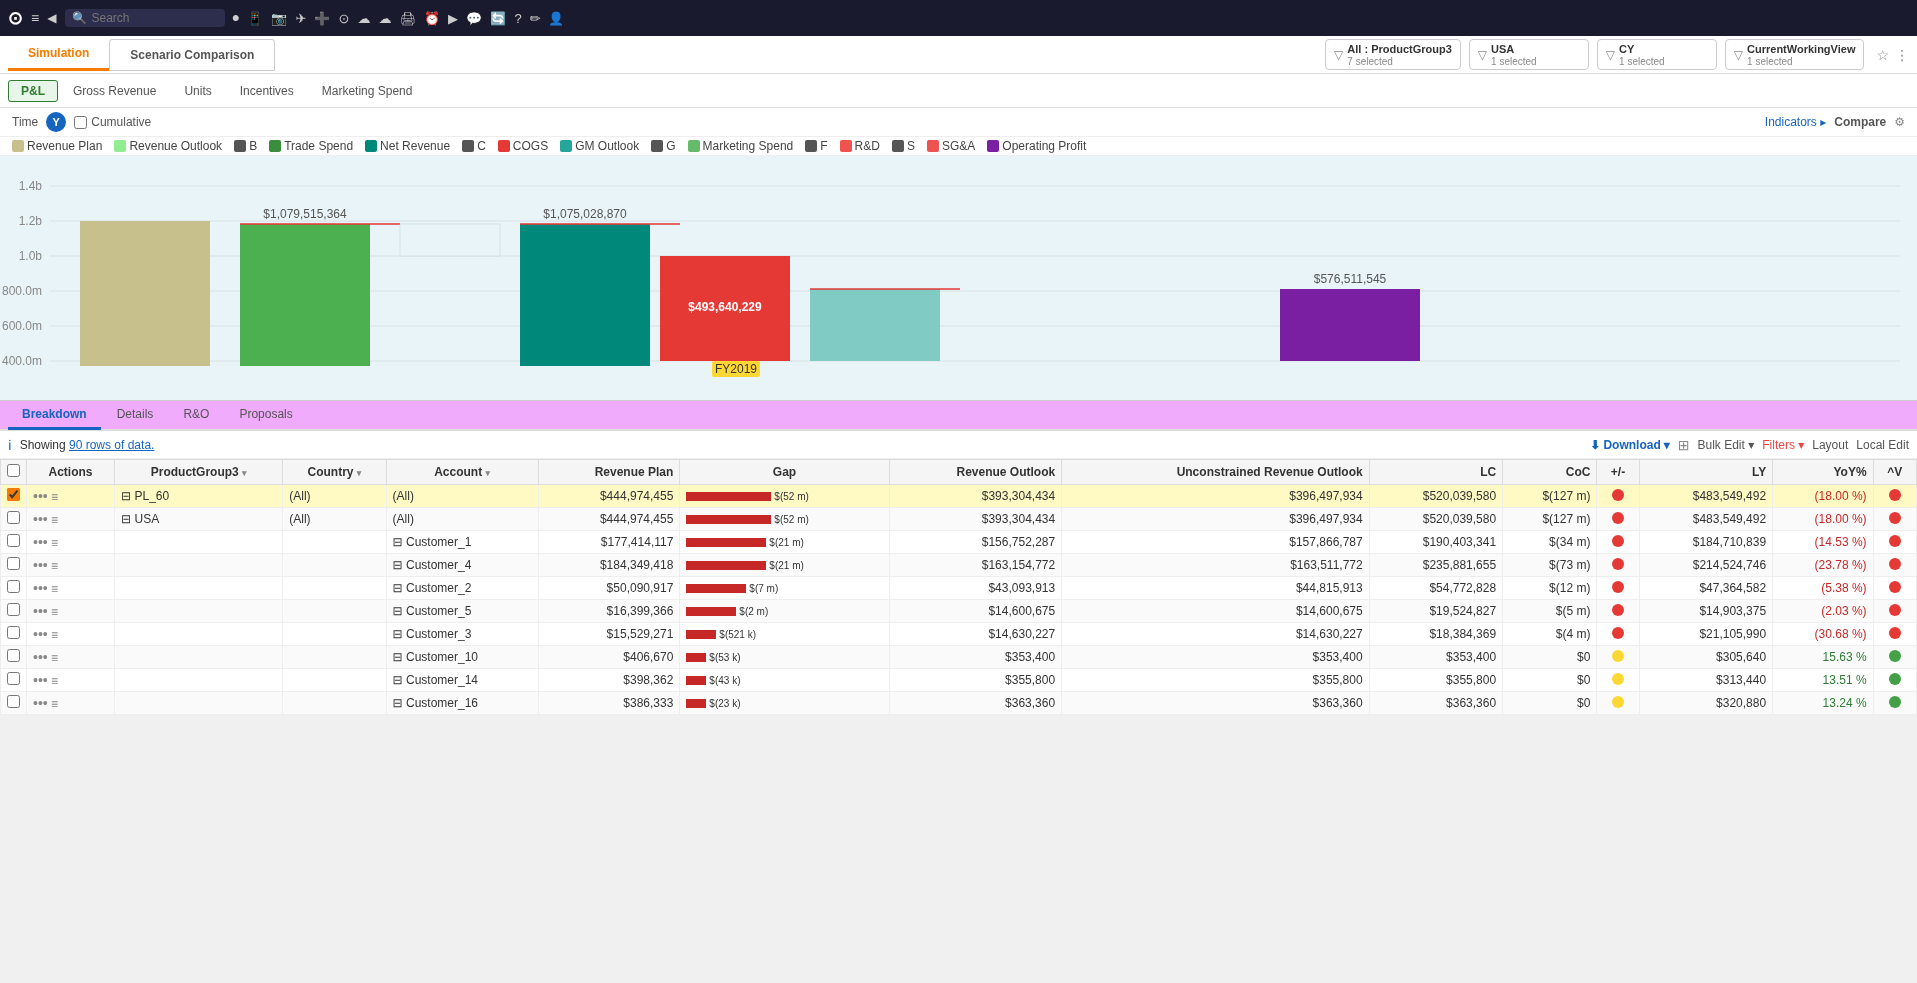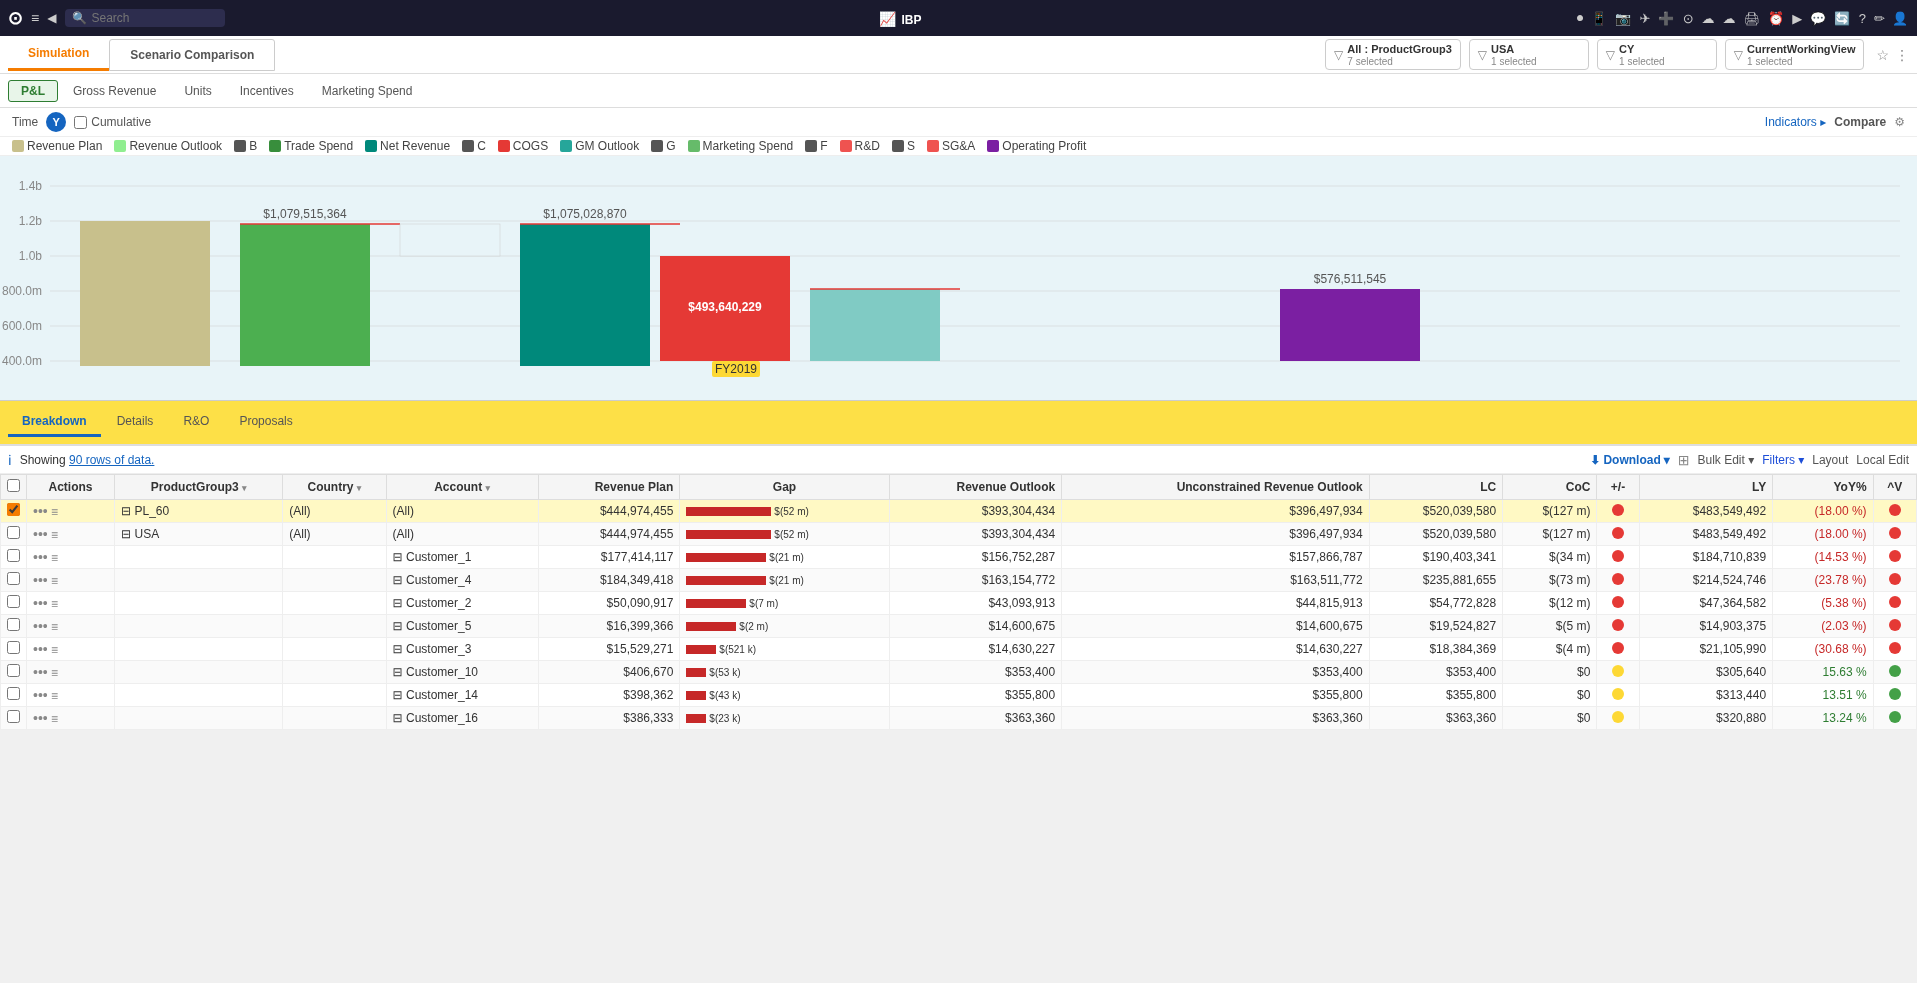--- a/index.html
+++ b/index.html
@@ -75,22 +75,22 @@
     .legend-box { width: 12px; height: 12px; border-radius: 2px; }
 
     
     .chart-container {
       background: #e8f4f8; position: relative; height: 245px; overflow: hidden;
       border-bottom: 1px solid #ccc;
     }
 
     
     .bottom-tabs {
-      display: flex; align-items: center; background: #fde047; border-bottom: 2px solid #ddd;
-      padding: 0 8px; height: 45px; gap: 2px;
+      display: flex; align-items: center; background: #f0abfc; border-bottom: 2px solid #ddd;
+      padding: 0 8px; height: 30px; gap: 2px;
     }
     .bottom-tab {
       padding: 6px 14px; border: none; background: transparent; cursor: pointer;
       font-size: 12px; color: #555; border-bottom: 3px solid transparent;
     }
     .bottom-tab.active { color: #1565c0; border-bottom: 3px solid #1565c0; font-weight: bold; }
 
     
     .data-area { background: #fff; overflow: hidden; }
     .data-info-bar {
@@ -100,21 +100,21 @@
     .info-icon { color: #1565c0; font-size: 14px; }
     .info-text { font-size: 12px; color: #333; }
     .info-link { color: #1565c0; cursor: pointer; text-decoration: underline; }
     .data-actions { margin-left: auto; display: flex; gap: 8px; align-items: center; }
     .download-btn {
       background: none; border: none; color: #1565c0; cursor: pointer; font-size: 12px;
       display: flex; align-items: center; gap: 3px; font-weight: bold;
     }
     .excel-icon { color: #888; font-size: 14px; cursor: pointer; }
     .bulk-edit-btn { background: none; border: none; color: #555; cursor: pointer; font-size: 12px; }
-    .filters-btn { background: none; border: none; color: #1d4ed8; cursor: pointer; font-size: 12px; }
+    .filters-btn { background: none; border: none; color: #ef4444; cursor: pointer; font-size: 12px; }
     .layout-btn { background: none; border: none; color: #555; cursor: pointer; font-size: 12px; }
     .local-edit-btn { background: none; border: none; color: #555; cursor: pointer; font-size: 12px; }
 
     
     .table-wrapper { overflow: auto; max-height: 460px; }
     table { width: 100%; border-collapse: collapse; font-size: 11px; }
     thead tr { background: #f5f5f5; }
     th {
       border: 1px solid #ddd; padding: 4px 6px; text-align: center;
       font-weight: bold; color: #333; white-space: nowrap; position: sticky; top: 0; background: #f5f5f5;
@@ -131,24 +131,20 @@
 </head>
 <body>
 
 <div class="top-nav">
   <span style="color:#fff;font-size:18px;font-weight:bold;cursor:pointer;">⊙</span>
   <span style="color:#ccc;font-size:14px;cursor:pointer;">≡</span>
   <span style="color:#ccc;font-size:12px;cursor:pointer;">◀</span>
   <div class="top-nav-search">
     <span style="color:#aaa;">🔍</span>
     <input type="text" placeholder="Search" style="">
-  </div>
-  <div class="top-nav-title">
-    <span style="font-size:14px;">📈</span>
-    <span>IBP</span>
   </div>
   <div class="top-nav-right">
     <span style="color:#ccc;cursor:pointer;font-size:13px;">⏺</span>
     <span style="color:#ccc;cursor:pointer;font-size:13px;">📱</span>
     <span style="color:#ccc;cursor:pointer;font-size:13px;">📷</span>
     <span style="color:#ccc;cursor:pointer;font-size:13px;">✈</span>
     <span style="color:#ccc;cursor:pointer;font-size:13px;">➕</span>
     <span style="color:#ccc;cursor:pointer;font-size:13px;">⊙</span>
     <span style="color:#ccc;cursor:pointer;font-size:13px;">☁</span>
     <span style="color:#ccc;cursor:pointer;font-size:13px;">☁</span>

